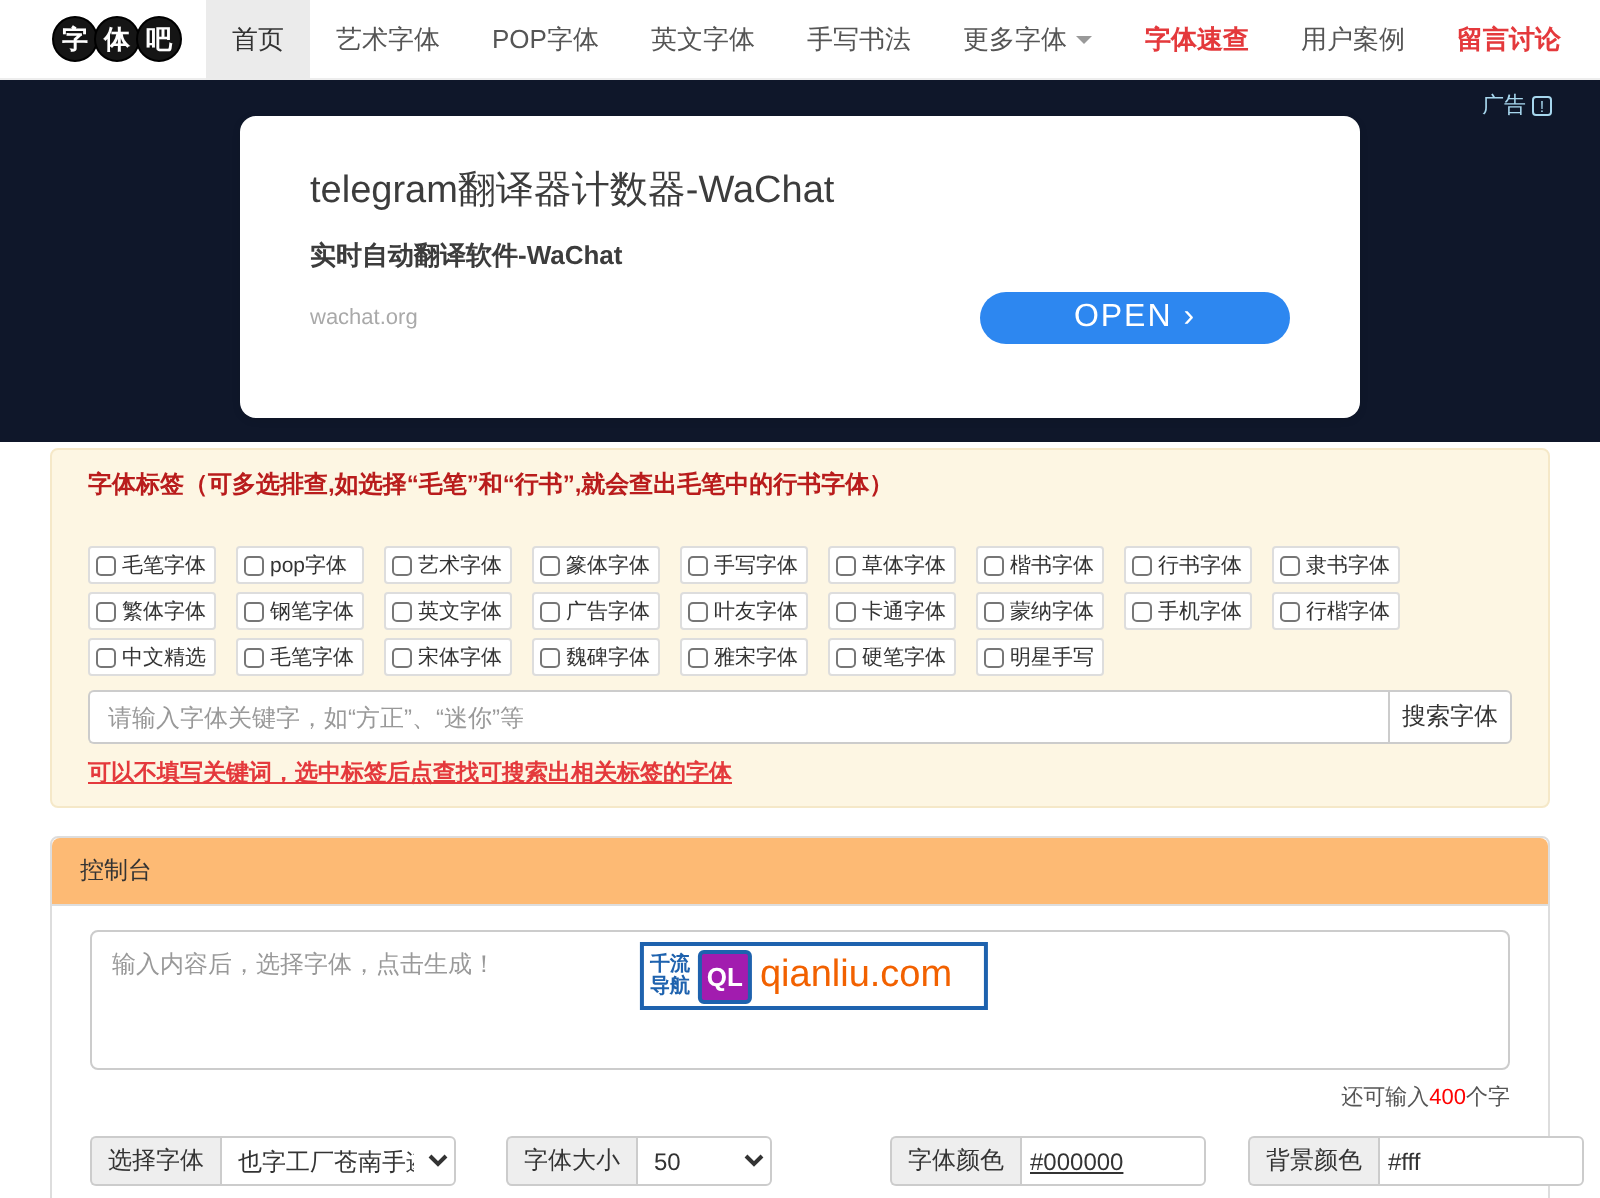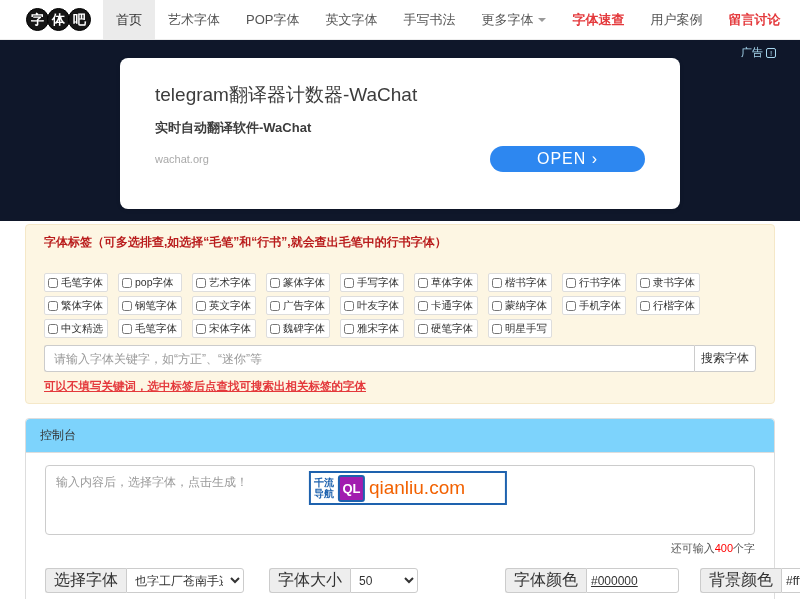--- a/index.html
+++ b/index.html
@@ -50,43 +50,43 @@
   .search-input { flex:1; height:27px; border:1px solid #ccc; border-right:none; border-radius:3px 0 0 3px;
     padding:0 9px; font-size:12px; color:#333; background:#fff; outline:none;
     font-family:"Liberation Sans","DejaVu Sans",sans-serif; }
   .search-input::placeholder { color:#999; }
   .search-btn { width:62px; height:27px; background:#fff; border:1px solid #ccc; border-radius:0 3px 3px 0;
     font-size:12px; color:#333; cursor:pointer; }
   .tags-note { margin-top:7px; color:#e4393c; font-weight:bold; font-size:11.5px;text-decoration:underline; }
 
   
   .card { margin:14px 25px 0 25px; border:1px solid #ddd; border-radius:4px; background:#fff; }
-  .card-header { background:#7dd3fc; border-bottom:1px solid #ddd; border-radius:4px 4px 0 0;
+  .card-header { background:#fdba74; border-bottom:1px solid #ddd; border-radius:4px 4px 0 0;
     padding:8px 14px; font-size:12px; color:#333; }
   .card-body { padding:12px 19px 12px 19px; }
   .ta-wrap { position:relative; }
   .console-ta { width:100%; height:70px; border:1px solid #ccc; border-radius:4px; resize:none;
     padding:8px 10px; font-size:12px; color:#333; outline:none;
     font-family:"Liberation Sans","DejaVu Sans",sans-serif; }
   .console-ta::placeholder { color:#999; }
-  .ql-ad { position:absolute; left:50%; top:6px; transform:translateX(-46%); width:198px; height:34px;
+  .ql-ad { position:absolute; left:50%; top:6px; transform:translateX(-46%); width:174px; height:34px;
     background:#fff; border:2px solid #1e62ae; display:flex; align-items:center; padding:0 3px; gap:4px;
     cursor:pointer; }
   .ql-nav { color:#1e62ae; font-weight:bold; font-size:10px; line-height:1.15; text-align:center; }
   .ql-logo { width:27px; height:27px; background:#a21caf; border:2px solid #1e62ae; color:#fff;
     font-weight:bold; font-size:13px; display:flex; align-items:center; justify-content:center;
     border-radius:3px; }
   .ql-domain { color:#f26100; font-size:19px; }
   .counter { text-align:right; font-size:11px; color:#555; margin-top:3px; }
   .counter .cnt { color:#f00; }
 
   .ctrl-row { display:flex; align-items:center; margin-top:12px; }
   .igroup { display:flex; height:25px; }
   .ig-addon { display:flex; align-items:center; background:#eee; border:1px solid #ccc; border-right:none;
-    border-radius:3px 0 0 3px; padding:0 8px; color:#333; font-size:16px; white-space:nowrap; }
+    border-radius:3px 0 0 3px; padding:0 8px; color:#333; font-size:12px; white-space:nowrap; }
   .ig-select, .ig-input { height:25px; border:1px solid #ccc; border-radius:0 3px 3px 0; background:#fff;
     font-size:12px; color:#333; padding:0 4px; outline:none;
     font-family:"Liberation Sans","DejaVu Sans",sans-serif; }
   .gen-group { display:flex; height:25px; }
   .gen-btn { background:#5cb85c; border:1px solid #4cae4c; border-radius:3px 0 0 3px; color:#fff;
     font-size:12px; padding:0 11px; cursor:pointer; }
   .gen-caret { width:19px; background:#d9534f; border:1px solid #d43f3a; border-left:none;
     border-radius:0 3px 3px 0; cursor:pointer; display:flex; align-items:center; justify-content:center; }
 </style>
 </head>
@@ -268,21 +268,21 @@
         <select class="ig-select" style="width:118px;">
           <option>也字工厂苍南手迹</option>
         </select>
       </div>
       <div class="igroup" style="margin-left:25px;">
         <span class="ig-addon">字体大小</span>
         <select class="ig-select" style="width:68px;">
           <option>50</option>
         </select>
       </div>
-      <div class="igroup" style="margin-left:87px;">
+      <div class="igroup" style="margin-left:59px;">
         <span class="ig-addon">字体颜色</span>
         <input class="ig-input" style="width: 93px; text-decoration: underline;" value="#000000">
       </div>
       <div class="igroup" style="margin-left:21px;">
         <span class="ig-addon">背景颜色</span>
         <input class="ig-input" style="width: 103px;" value="#fff">
       </div>
     </div>
 
     <div class="ctrl-row">

